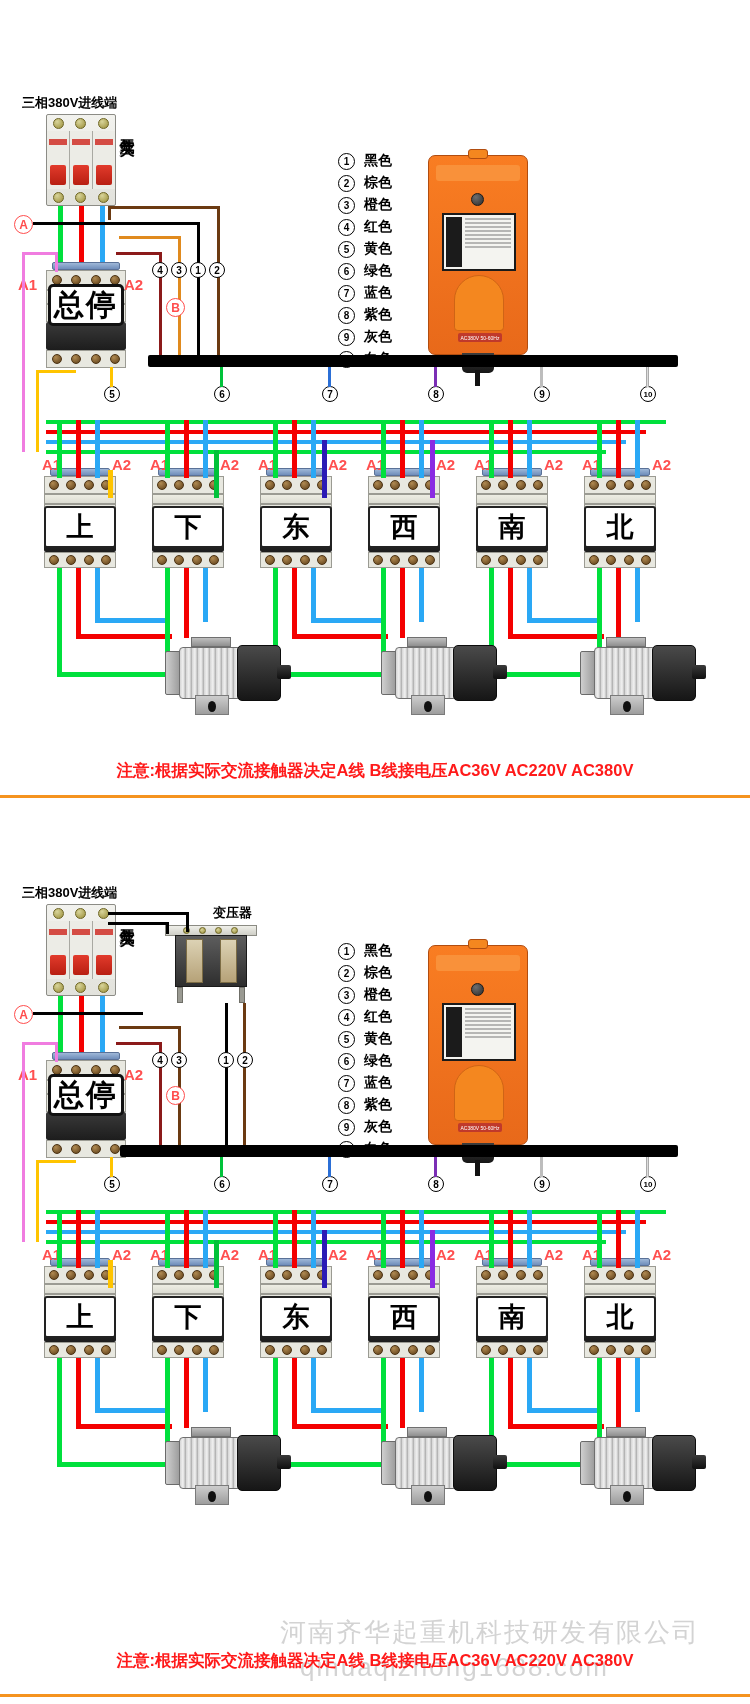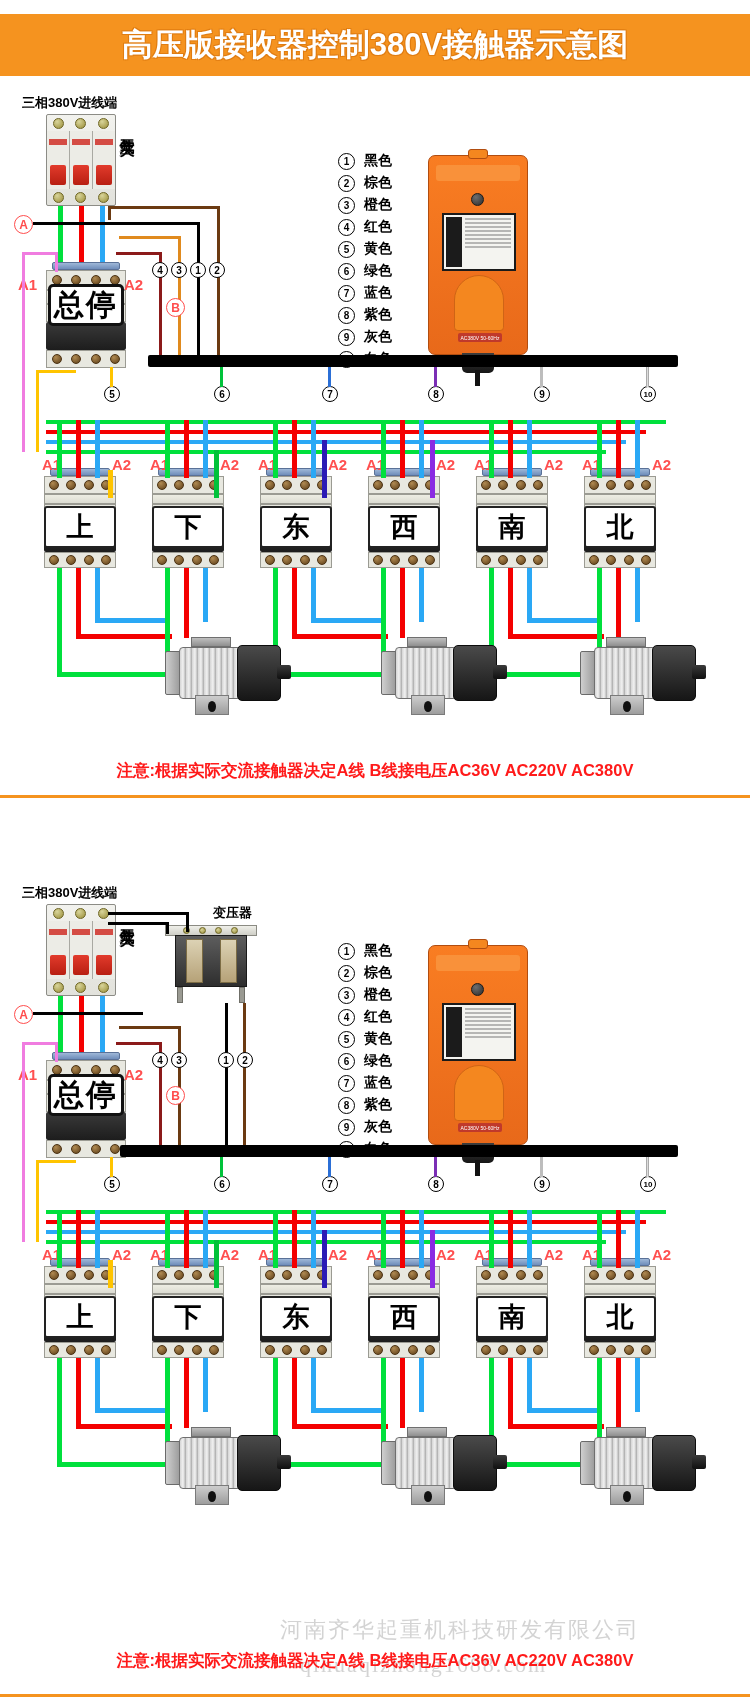--- a/index.html
+++ b/index.html
@@ -300,35 +300,31 @@
     position: absolute; left: 0; width: 750px;
     text-align: center;
     color: #ff1a1a; font-size: 16.5px; font-weight: bold;
     white-space: nowrap;
   }
 
   
   .wm {
     position: absolute;
     color: rgba(130,130,130,0.35);
-    font-size: 22px;
+    font-size: 26px;
     white-space: nowrap;
     pointer-events: none;
     letter-spacing: 2px;
-    font-family: Liberation Serif, serif;
   }
 </style>
 </head>
 <body>
 
 <div class="page">
 
-  <div class="banner" style="top:14px;">
-    <div class="banner-title">高压版接收器控制380V接触器示意图</div>
-  </div>
   <div class="banner-rule" style="top:76px;height:0;"></div>
 
   <div class="lbl lbl-md" style="left:22px; top:96px;">三相380V进线端</div>
 
   <div class="breaker" style="left:46px; top:114px; width:70px; height:92px;">
     <div class="breaker-top">
       <div class="term-screw"></div>
       <div class="term-screw"></div>
       <div class="term-screw"></div>
     </div>

